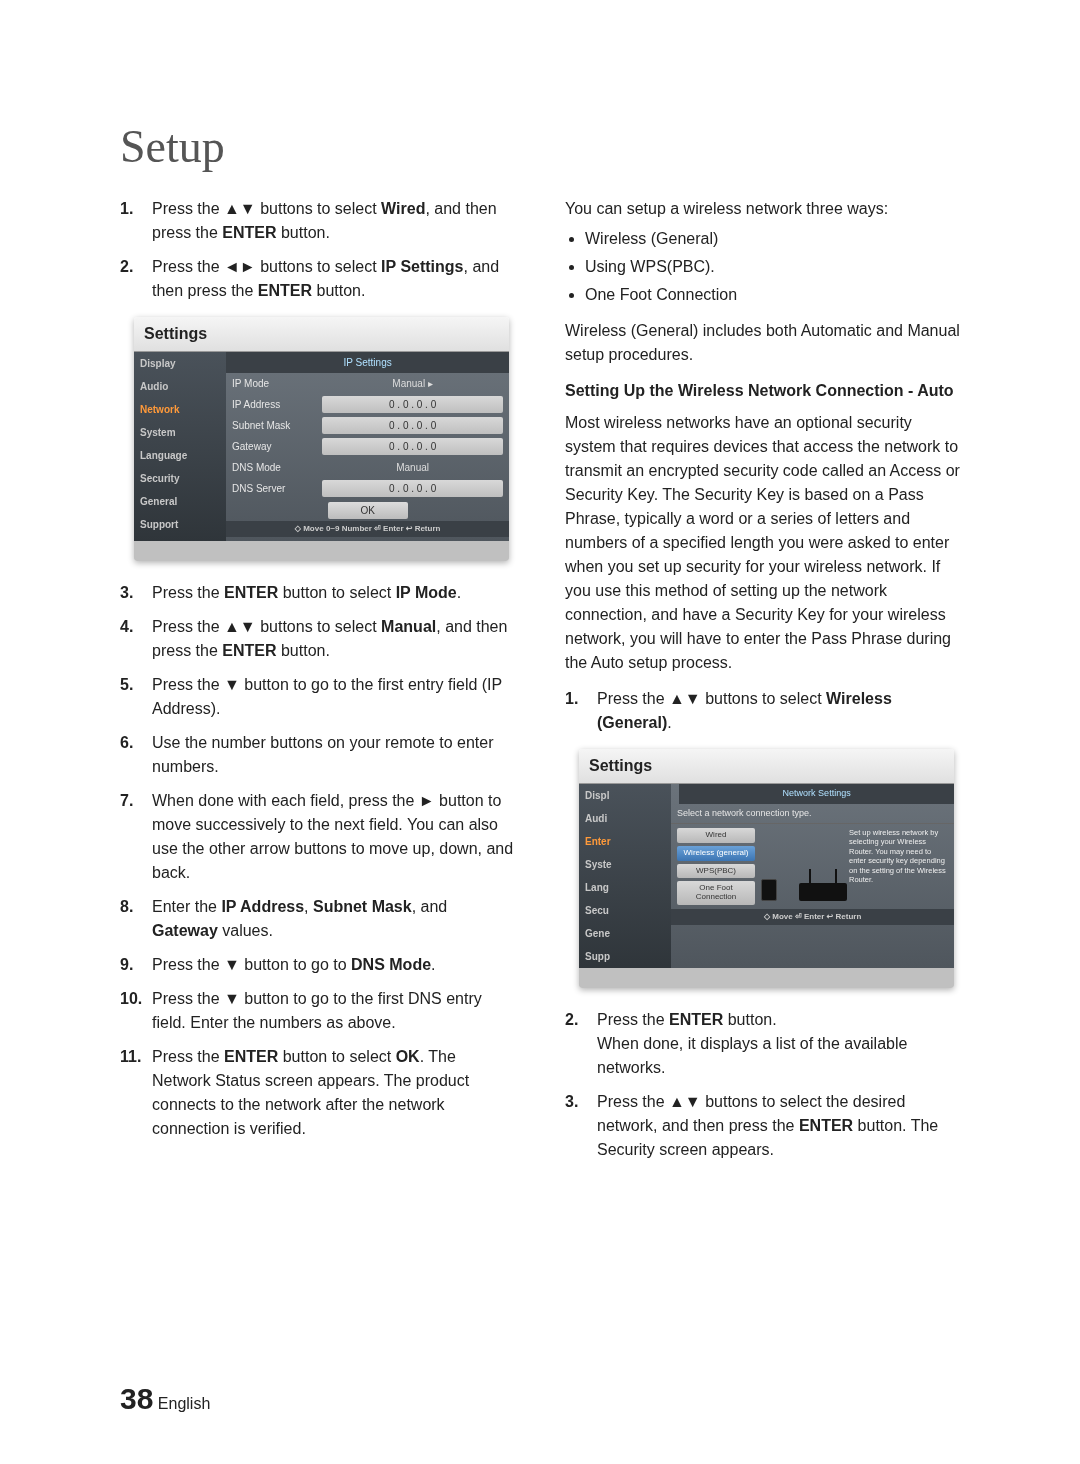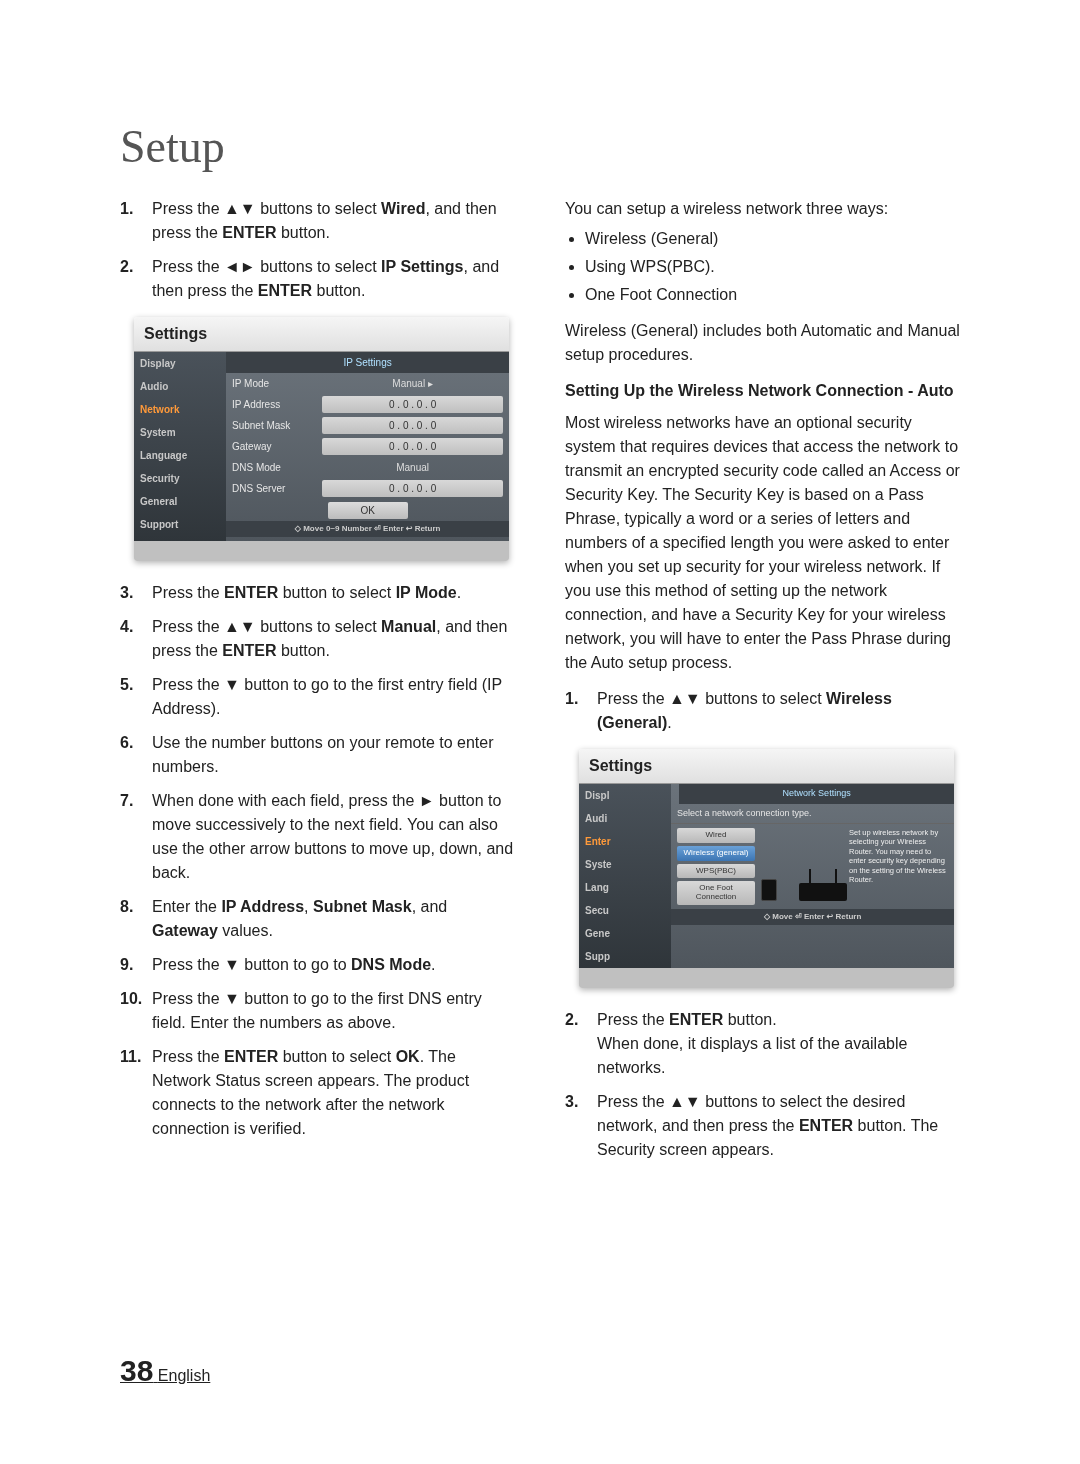--- a/index.html
+++ b/index.html
@@ -218,24 +218,23 @@
   .router:before{left:10px;}
   .router:after{right:10px;}
   .shot2-desc {
     font-size:7.5px;
     line-height:1.25;
     color:#eee;
     padding:0 2px 2px 2px;
   }
   .pagenum {
     position: absolute;
-    bottom: 76px;
+    bottom: 48px;
     left: 120px;
     font-size: 16px;
-    text-decoration: underline;
   }
   .pagenum .n { font-size: 30px; font-weight: bold; }
 </style>
 </head>
 <body>
 
 <div class="page">
   <h1 class="title">Setup</h1>
 
   <div class="columns">

